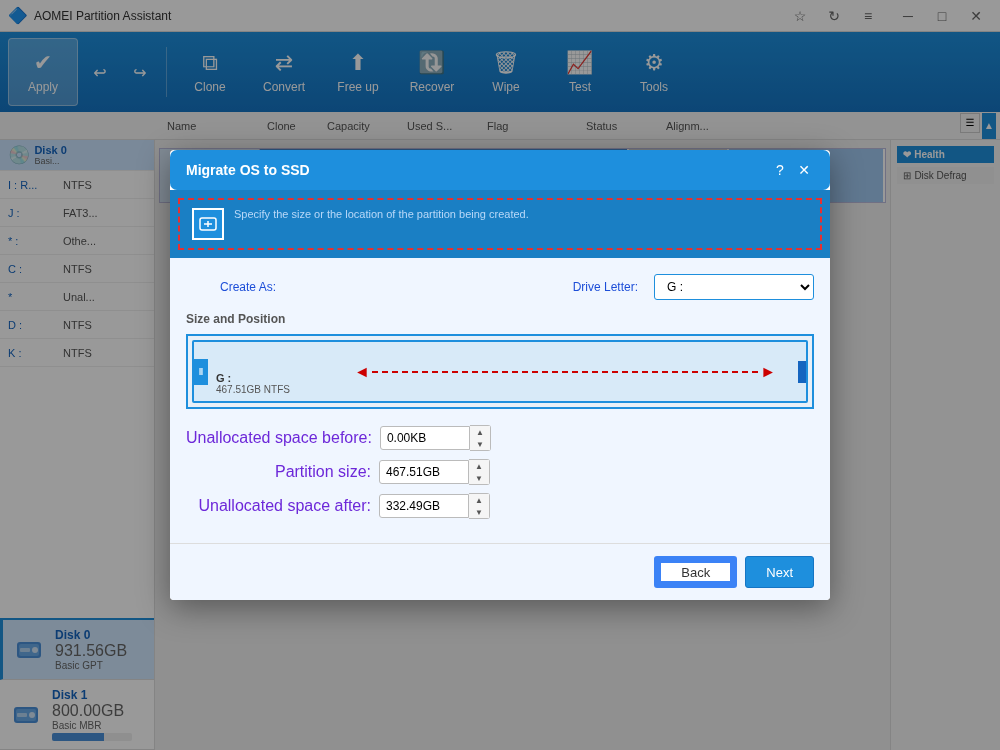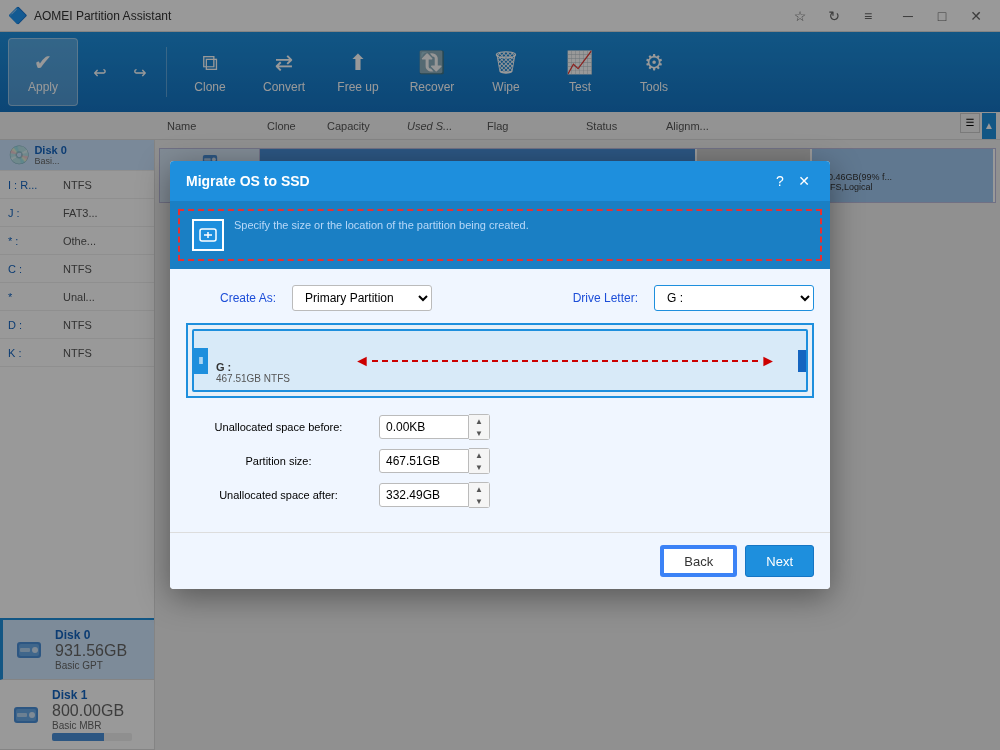--- a/index.html
+++ b/index.html
@@ -18,66 +18,66 @@
     .toolbar-btn .btn-icon { font-size: 22px; }
     .toolbar-btn .btn-label { font-size: 12px; font-weight: 500; }
     .toolbar-separator { width: 1px; height: 50px; background: rgba(255,255,255,0.3); margin: 0 4px; }
 
     
     .table-header { height: 28px; background: #f5f5f5; display: flex; align-items: center; border-bottom: 1px solid #ddd; padding: 0 4px; }
     .th-cell { font-size: 11px; color: #555; padding: 0 8px; }
     .th-name { width: 100px; }
     .th-type { width: 60px; }
     .th-capacity { width: 80px; }
-    .th-useds { width: 80px; font-style: italic; }
+    .th-useds { width: 80px; }
     .th-flag { width: 60px; }
     .th-status { width: 80px; margin-left: 39px; }
     .th-align { width: 80px; }
     .disk-row { display: flex; align-items: center; padding: 4px 8px; border-bottom: 1px solid #eee; cursor: pointer; min-height: 28px; }
     .disk-row.selected { background: #cce5ff; }
     .disk-item { display: flex; align-items: center; padding: 8px; border-bottom: 1px solid #ddd; cursor: pointer; }
     .disk-item.selected { background: #d0e8ff; border-left: 3px solid #1e8fdd; }
     .disk-item .di-icon { width: 36px; height: 36px; margin-right: 8px; display: flex; align-items: center; justify-content: center; }
     .disk-item .di-name { font-weight: 700; font-size: 12px; color: #1565c0; }
     .disk-item .di-size { font-size: 16px; color: #666; }
     .disk-item .di-type { font-size: 10px; color: #666; }
     .pr-name { width: 55px; color: #1565c0; font-size: 11px; }
     .pr-type { width: 55px; font-size: 11px; color: #555; }
 
     
     .modal-overlay { position: absolute; top: 0; left: 0; width: 100%; height: 100%; background: rgba(0,0,0,0.4); z-index: 100; display: flex; align-items: center; justify-content: center; }
     .modal { width: 660px; background: #fff; border-radius: 4px; box-shadow: 0 8px 32px rgba(0,0,0,0.4); overflow: hidden; }
-    .modal-header { background: #1e8fdd; padding: 10px 16px; display: flex; align-items: center; justify-content: space-between; }
+    .modal-header { background: #1e8fdd; padding: 10px 16px; display: flex; align-items: center; justify-content: space-between; border-radius: 7px; }
     .modal-title { color: #fff; font-size: 14px; font-weight: 600; }
     .modal-header-btns { display: flex; gap: 4px; }
     .modal-hbtn { width: 20px; height: 20px; background: transparent; border: none; color: #fff; cursor: pointer; font-size: 14px; display: flex; align-items: center; justify-content: center; }
 
     
     .modal-body { padding: 16px; background: #f0f6ff; }
     .form-row { display: flex; align-items: center; margin-bottom: 12px; gap: 16px; }
     .form-label { font-size: 12px; color: #1d4ed8; min-width: 90px; text-align: right; }
     .form-select { height: 26px; border: 1px solid #bbb; border-radius: 3px; padding: 0 8px; font-size: 12px; background: #fff; min-width: 140px; }
     .form-select-drive { height: 26px; border: 1px solid #1e8fdd; border-radius: 3px; padding: 0 8px; font-size: 12px; background: #fff; min-width: 160px; }
 
     .section-title { font-size: 12px; color: #555; margin-bottom: 8px; font-weight: 600; }
 
     
     .spinner-group { display: flex; align-items: center; margin-bottom: 8px; }
-    .spinner-label { font-size: 11px; color: #000000; min-width: 185px; text-align: center; margin-right: 8px; }
+    .spinner-label { font-size: 16px; color: #6d28d9; min-width: 185px; text-align: right; margin-right: 8px; }
     .spinner-input { height: 24px; border: 1px solid #bbb; border-radius: 3px 0 0 3px; padding: 0 6px; font-size: 12px; width: 90px; }
     .spinner-btns { display: flex; flex-direction: column; border: 1px solid #bbb; border-left: none; border-radius: 0 3px 3px 0; }
     .spinner-btn { height: 12px; width: 20px; background: #f5f5f5; border: none; cursor: pointer; display: flex; align-items: center; justify-content: center; font-size: 8px; color: #555; }
 
     
     .bottom-text { font-size: 12px; color: #333; margin: 8px 0; }
 
     
     .modal-footer { padding: 12px 16px; background: #f0f6ff; display: flex; justify-content: flex-end; gap: 8px; border-top: 1px solid #ddd; }
     .footer-btn { height: 32px; padding: 0 20px; border-radius: 3px; font-size: 13px; cursor: pointer; font-weight: 500; }
-    .footer-btn.back { background: #fff; border: 4px solid #3b82f6; color: #333; }
+    .footer-btn.back { background: #fff; border: 7px solid #3b82f6; color: #333; }
     .footer-btn.next { background: #1e8fdd; border: 1px solid #1575c4; color: #fff; }
     .dv-part { flex: 1; border-right: 2px solid #fff; display: flex; flex-direction: column; justify-content: center; padding: 4px 6px; font-size: 10px; cursor: pointer; }
     .dv-part.blue { background: #4a90d9; color: #fff; }
     .dv-part.light-blue { background: #a0c8f0; color: #333; }
     .dv-part.gray { background: #d0d0d0; color: #555; }
     .dv-part-name { font-weight: 700; font-size: 11px; }
     .dv-part-detail { font-size: 9px; }
 
     .main-container { height: calc(750px - 32px - 80px); display: flex; flex-direction: column; }
     .table-and-content { flex: 1; display: flex; position: relative; }
@@ -275,20 +275,32 @@
             <div class="dv-part light-blue" style="flex:2;">
               <div class="dv-part-name">* :</div>
               <div class="dv-part-detail">180.46GB(99% f...</div>
               <div class="dv-part-detail">NTFS,Logical</div>
             </div>
           </div>
         </div>
       </div>
     </div>
 
+    <div class="right-sidebar">
+      <div class="health-panel">
+        <div style="background:#1e8fdd;color:#fff;padding:3px 6px;font-size:10px;font-weight:600;margin-bottom:4px;cursor:pointer;">
+          <span>❤ </span>
+          <span>Health</span>
+        </div>
+        <div style="background:#f0f0f0;padding:3px 6px;font-size:10px;display:flex;align-items:center;gap:3px;cursor:pointer;">
+          <span>⊞</span>
+          <span>Disk Defrag</span>
+        </div>
+      </div>
+    </div>
 
   </div>
 </div>
 
 <div class="modal-overlay">
   <div class="modal">
 
     <div class="modal-header">
       <span class="modal-title">Migrate OS to SSD</span>
       <div class="modal-header-btns">
@@ -308,30 +320,28 @@
         <div>
           <div style="color:#b8d8f8;font-size:11px;">Specify the size or the location of the partition being created.</div>
         </div>
       </div>
     </div>
 
     <div class="modal-body">
 
       <div class="form-row">
         <span class="form-label">Create As:</span>
-        <select class="form-select">
-          <option>Primary Partition</option>
-        </select>
         <span style="flex:1;"></span>
         <span class="form-label">Drive Letter:</span>
         <select class="form-select-drive">
           <option>G :</option>
         </select>
       </div>
 
+      <div class="section-title">Size and Position</div>
 
       <div style="position:relative;background:#fff;border:2px solid #1e8fdd;height:75px;margin-bottom:16px;overflow:hidden;">
 
         <div style="position:absolute;left:0;top:0;right:0;bottom:0;background:#e8f0f8;"></div>
 
         <div style="position:absolute;left:4px;top:6px;width:110px;height:14px;background:#4a90d9;border-radius:2px;"></div>
 
         <div style="position:absolute;left:4px;top:4px;right:4px;bottom:4px;border:2px solid #1e8fdd;background:#d8eaf8;border-radius:2px;">
 
           <div style="position:absolute;left:0;top:50%;transform:translateY(-50%);width:14px;height:26px;background:#1e8fdd;display:flex;align-items:center;justify-content:center;cursor:ew-resize;">

